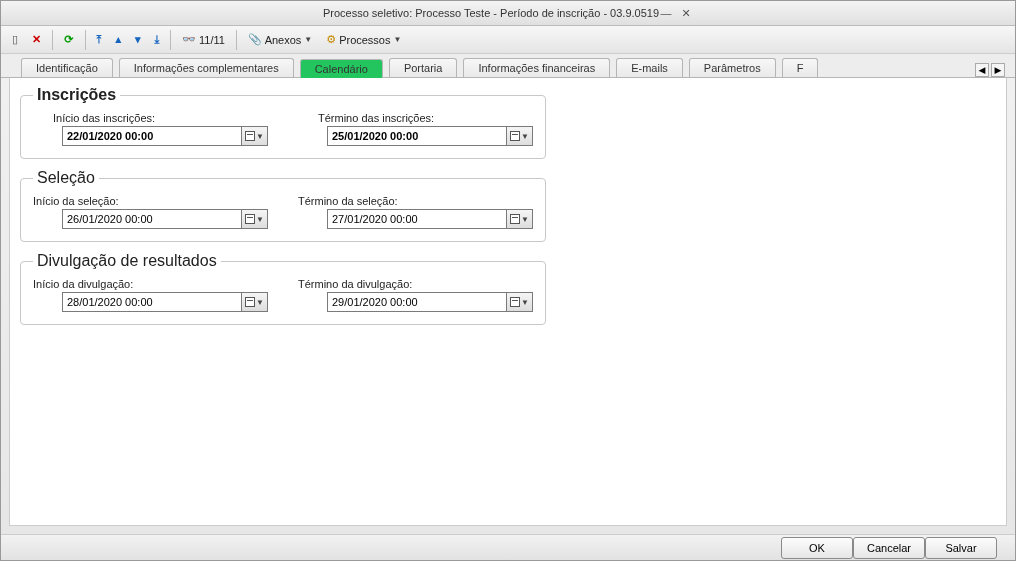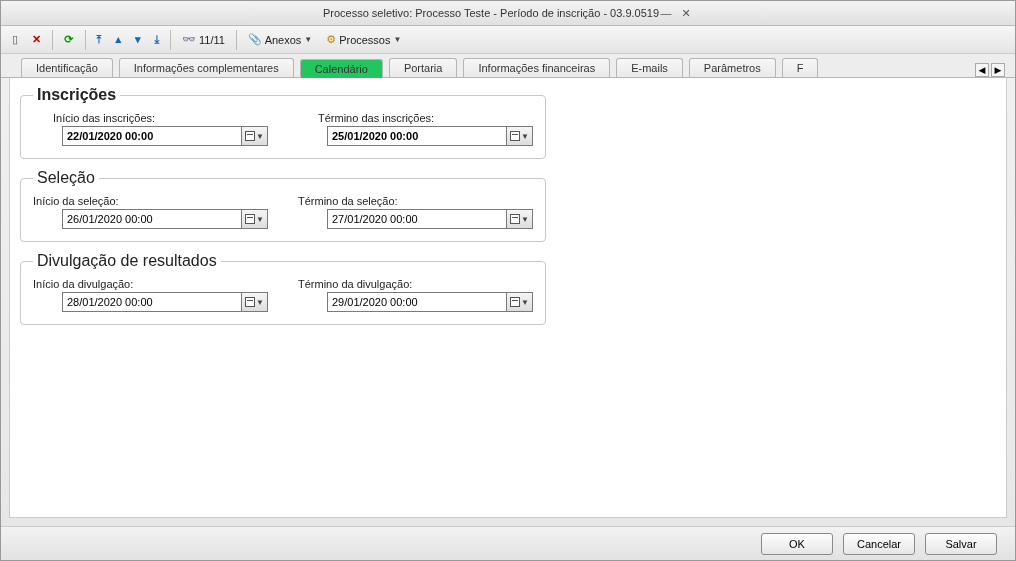--- a/index.html
+++ b/index.html
@@ -26,21 +26,21 @@
   .row { display: flex; gap: 30px; }
   .field { display: flex; flex-direction: column; }
   .field label { font-size: 11px; color: #222; margin-bottom: 2px; }
   .field.bold label { font-weight: normal; margin-left: 20px; }
   .dtwrap { display: flex; margin-left: 29px; }
   .dtinput { width: 180px; height: 20px; border: 1px solid #7a7a7a; padding: 1px 4px; font-size: 11px; font-family: inherit; }
   .dtwrap.bold .dtinput { font-weight: bold; }
   .dtbtn { width: 26px; height: 20px; border: 1px solid #7a7a7a; border-left: none; background: linear-gradient(#f5f5f5,#ddd); display: flex; align-items: center; justify-content: center; gap: 1px; cursor: pointer; }
   .cal-icon { width: 10px; height: 10px; border: 1px solid #555; background: #fff; position: relative; }
   .cal-icon::before { content:""; position:absolute; top:2px; left:1px; right:1px; height:1px; background:#555; }
-  .footer { height: 34px; display: flex; align-items: center; justify-content: flex-end; gap: 10px; padding: 0 18px; background: linear-gradient(#f2f2f2,#e2e2e2); border-top: 1px solid #ccc; }
+  .footer { height: 26px; display: flex; align-items: center; justify-content: flex-end; padding: 0 18px; background: linear-gradient(#f2f2f2,#e2e2e2); border-top: 1px solid #ccc; }
   .btn { min-width: 72px; height: 22px; background: linear-gradient(#fdfdfd,#e6e6e6); border: 1px solid #8a8a8a; border-radius: 3px; font-size: 11px; cursor: pointer; }
   .icon-new { color:#555; }
   .icon-x { color:#c00; font-weight:bold; }
   .icon-refresh { color:#090; font-weight:bold; }
   .icon-arrow-first,.icon-arrow-prev,.icon-arrow-next,.icon-arrow-last { color:#1565c0; font-weight:bold; }
   .icon-find { color:#333; }
   .icon-clip { color:#333; }
   .icon-proc { color:#c58900; }
 </style>
 </head>

